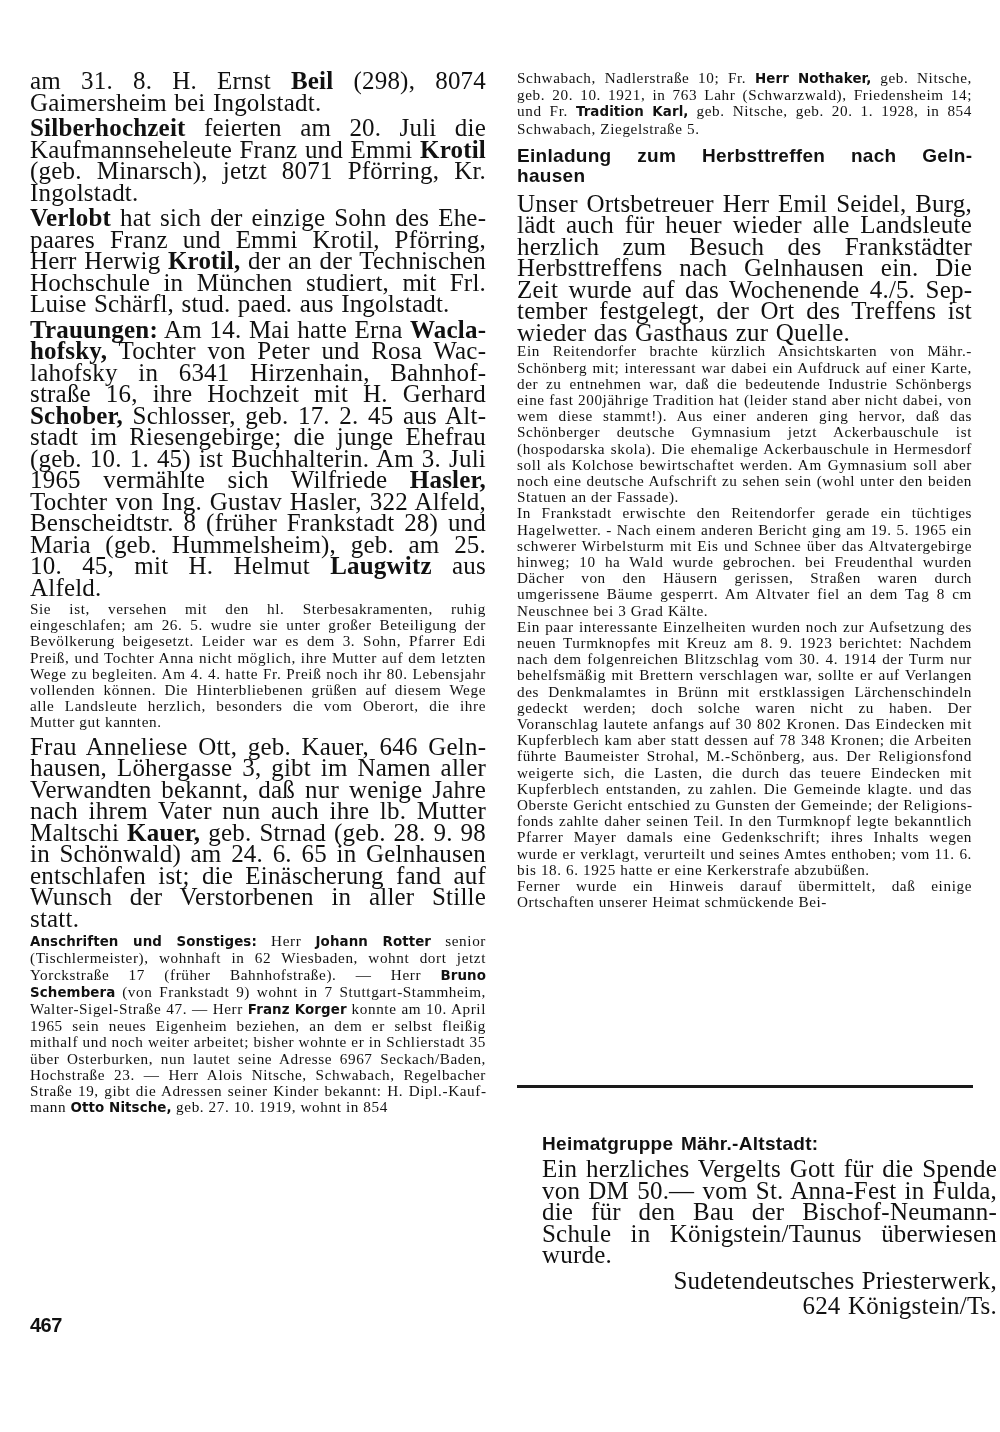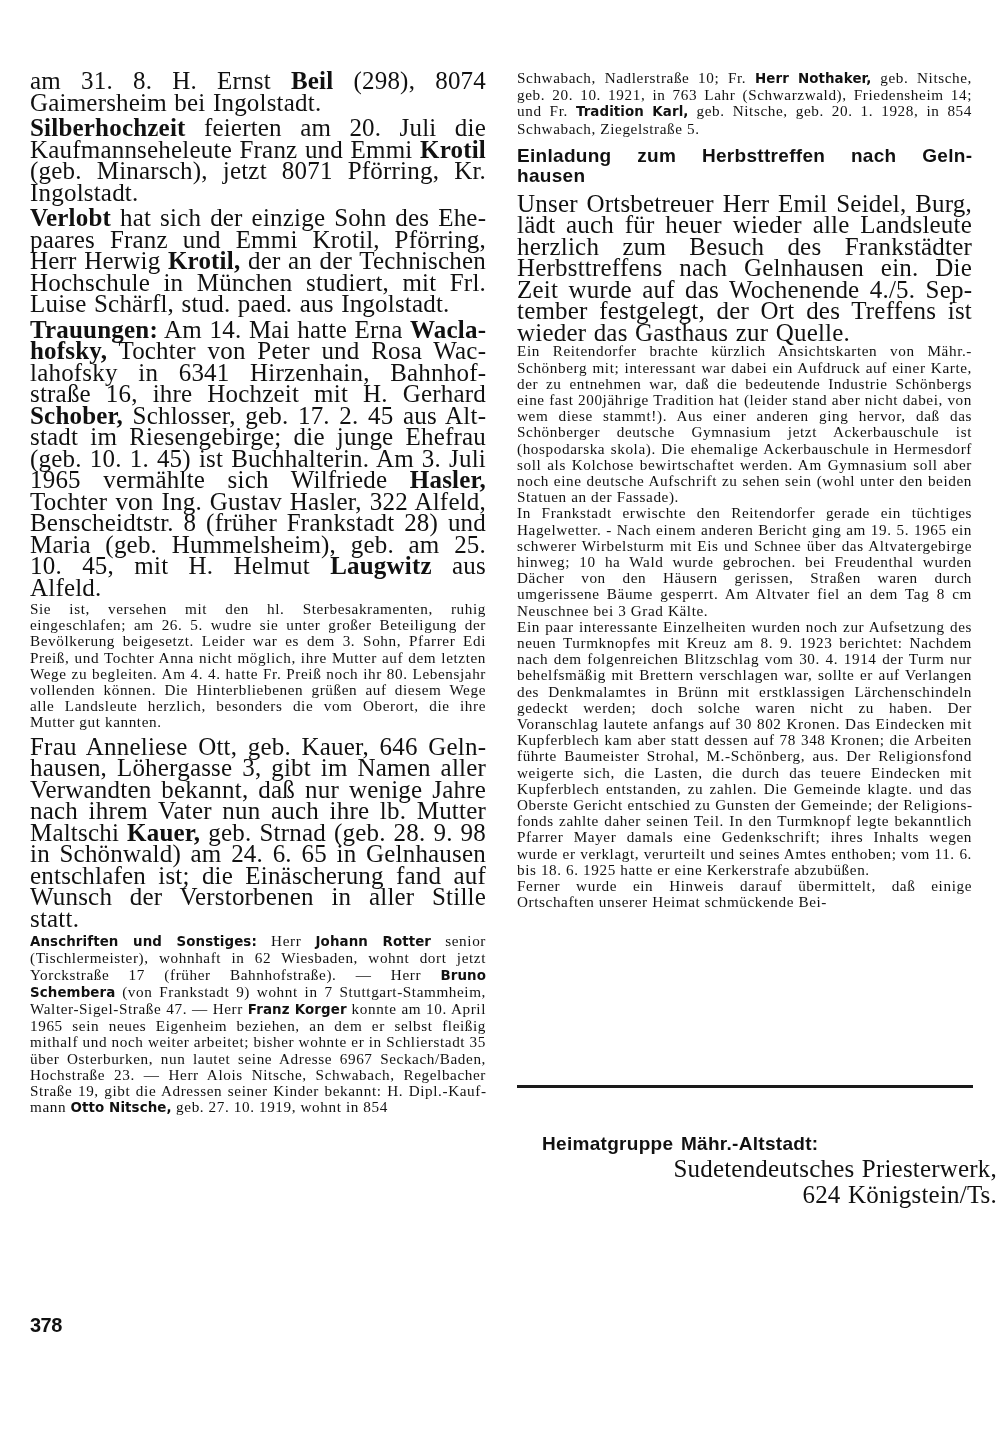--- a/index.html
+++ b/index.html
@@ -82,17 +82,18 @@
   <p class="small">Ein Reitendorfer brachte kürzlich Ansichtskarten von Mähr.-Schönberg mit; interessant war dabei ein Auf­druck auf einer Karte, der zu entnehmen war, daß die bedeutende Industrie Schönbergs eine fast 200jährige Tradition hat (leider stand aber nicht dabei, von wem diese stammt!). Aus einer anderen ging hervor, daß das Schönberger deutsche Gymnasium jetzt Ackerbau­schule ist (hospodarska skola). Die ehemalige Acker­bauschule in Hermesdorf soll als Kolchose bewirtschaf­tet werden. Am Gymnasium soll aber noch eine deut­sche Aufschrift zu sehen sein (wohl unter den beiden Statuen an der Fassade).</p>
   <p class="small">In Frankstadt erwischte den Reitendorfer gerade ein tüchtiges Hagelwetter. - Nach einem anderen Bericht ging am 19. 5. 1965 ein schwerer Wirbelsturm mit Eis und Schnee über das Altvatergebirge hinweg; 10 ha Wald wurde gebrochen. bei Freudenthal wurden Dächer von den Häusern gerissen, Straßen waren durch umgerissene Bäume gesperrt. Am Altvater fiel an dem Tag 8 cm Neuschnee bei 3 Grad Kälte.</p>
   <p class="small">Ein paar interessante Einzelheiten wurden noch zur Aufsetzung des neuen Turmknopfes mit Kreuz am 8. 9. 1923 berichtet: Nachdem nach dem folgenreichen Blitzschlag vom 30. 4. 1914 der Turm nur behelfs­mäßig mit Brettern verschlagen war, sollte er auf Verlangen des Denkmalamtes in Brünn mit erstklassi­gen Lärchenschindeln gedeckt werden; doch solche waren nicht zu haben. Der Voranschlag lautete an­fangs auf 30 802 Kronen. Das Eindecken mit Kupfer­blech kam aber statt dessen auf 78 348 Kronen; die Arbeiten führte Baumeister Strohal, M.-Schönberg, aus. Der Religionsfond weigerte sich, die Lasten, die durch das teuere Eindecken mit Kupferblech entstanden, zu zahlen. Die Gemeinde klagte. und das Oberste Gericht entschied zu Gunsten der Gemeinde; der Religions­fonds zahlte daher seinen Teil. In den Turmknopf legte bekanntlich Pfarrer Mayer damals eine Gedenk­schrift; ihres Inhalts wegen wurde er verklagt, ver­urteilt und seines Amtes enthoben; vom 11. 6. bis 18. 6. 1925 hatte er eine Kerkerstrafe abzubüßen.</p>
   <p class="small">Ferner wurde ein Hinweis darauf übermittelt, daß einige Ortschaften unserer Heimat schmückende Bei-</p>
 </div>
 
 <div class="rule"></div>
 
 <div class="heimat">
   <p class="heading" style="word-spacing:2px">Heimatgruppe Mähr.-Altstadt:</p>
+  <p class="big" style="margin-top:4px">Ein herzliches Vergelts Gott für die Spende von DM 50.— vom St. Anna-Fest in Fulda, die für den Bau der Bischof-Neumann-Schule in Königstein/Taunus überwiesen wurde.</p>
   <p class="big sign sign1">Sudetendeutsches Priesterwerk,</p>
   <p class="big sign sign2">624 Königstein/Ts.</p>
 </div>
 
-<div class="page-number">378</div>
+<div class="page-number">467</div>
 
 </body></html>

